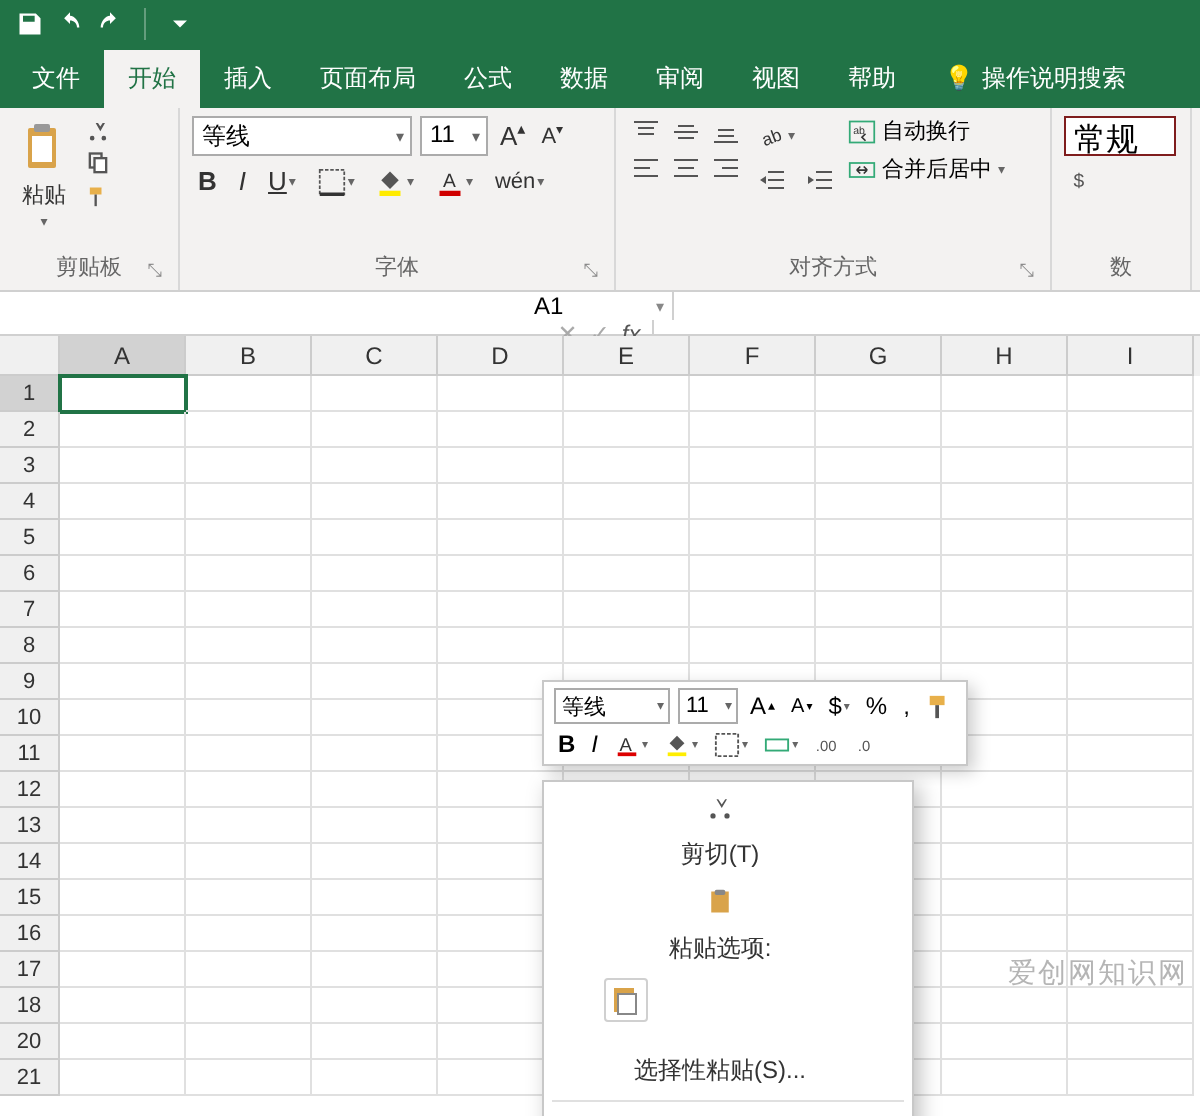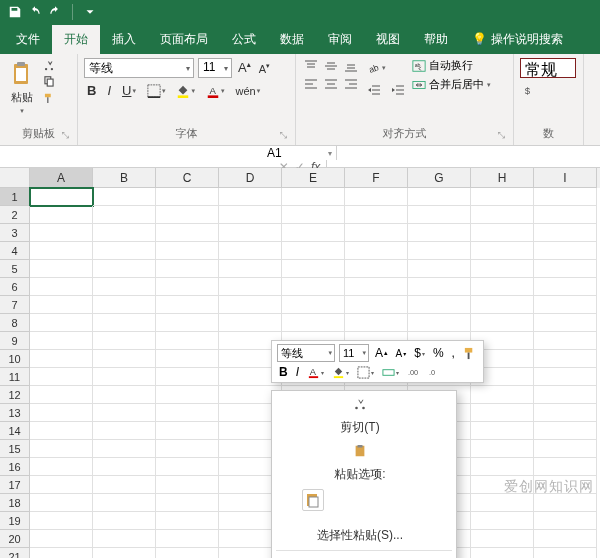--- a/index.html
+++ b/index.html
@@ -123,21 +123,21 @@
   <div class="tab">公式</div>
   <div class="tab">数据</div>
   <div class="tab">审阅</div>
   <div class="tab">视图</div>
   <div class="tab">帮助</div>
   <div class="tab"><span class="bulb">💡</span><span>操作说明搜索</span></div>
 </div>
 
 <div class="ribbon">
 
-  <div class="group" style="width:78px">
+  <div class="group" style="width:90px">
     <div class="group-content">
       <div class="big-btn">
         <svg viewBox="0 0 24 28">
             <rect x="4" y="4" width="14" height="20" fill="#d9a34a" rx="1"></rect>
             <rect x="7" y="2" width="8" height="4" fill="#999" rx="1"></rect>
             <rect x="6" y="8" width="10" height="13" fill="#fff"></rect>
           </svg>
         <span>粘贴</span>
         <span style="font-size:7px;color:#666">▾</span>
       </div>
@@ -551,32 +551,20 @@
         <div class="cell"></div>
         <div class="cell"></div>
         <div class="cell"></div>
         <div class="cell"></div>
         <div class="cell"></div>
         <div class="cell"></div>
         <div class="cell"></div>
         <div class="cell"></div>
       </div>
       <div class="row">
-        <div class="rowh">19</div>
-        <div class="cell"></div>
-        <div class="cell"></div>
-        <div class="cell"></div>
-        <div class="cell"></div>
-        <div class="cell"></div>
-        <div class="cell"></div>
-        <div class="cell"></div>
-        <div class="cell"></div>
-        <div class="cell"></div>
-      </div>
-      <div class="row">
         <div class="rowh">20</div>
         <div class="cell"></div>
         <div class="cell"></div>
         <div class="cell"></div>
         <div class="cell"></div>
         <div class="cell"></div>
         <div class="cell"></div>
         <div class="cell"></div>
         <div class="cell"></div>
         <div class="cell"></div>

